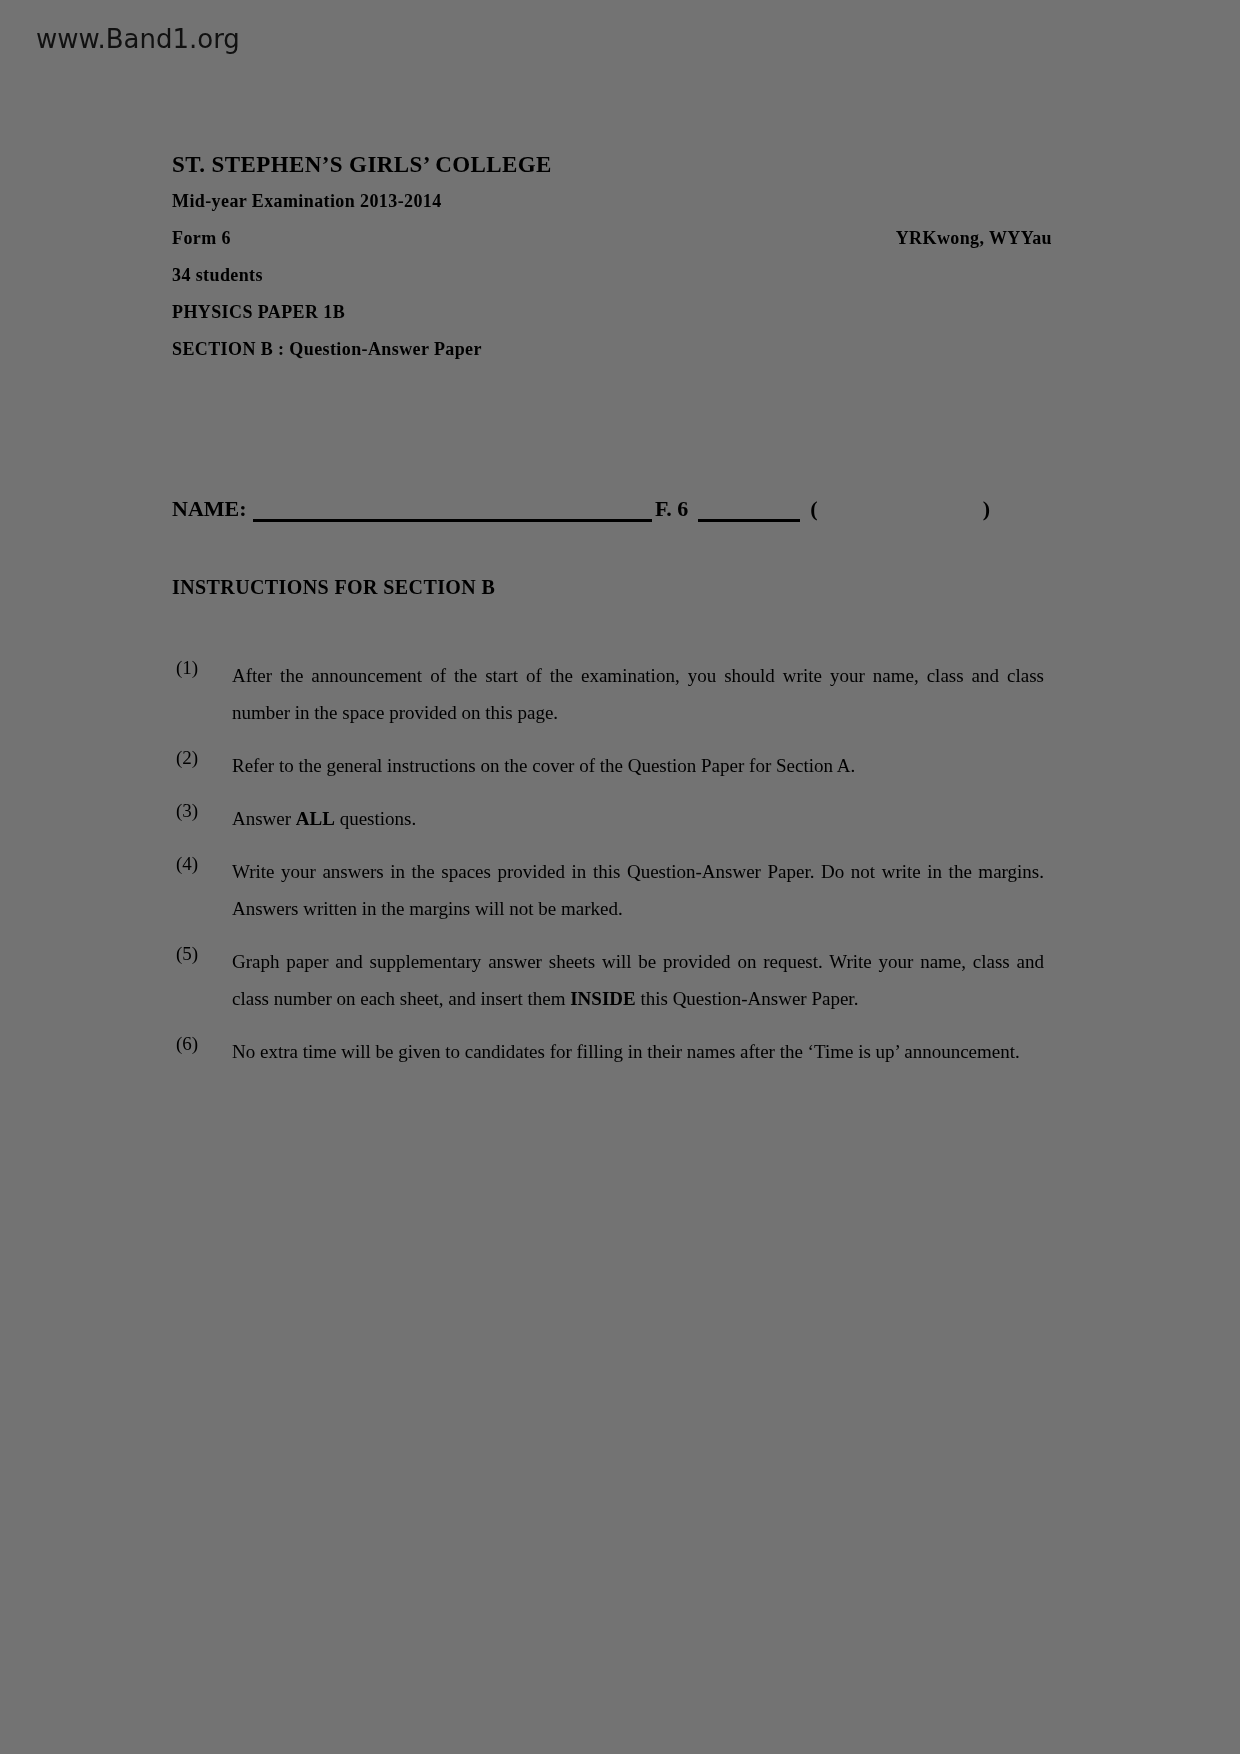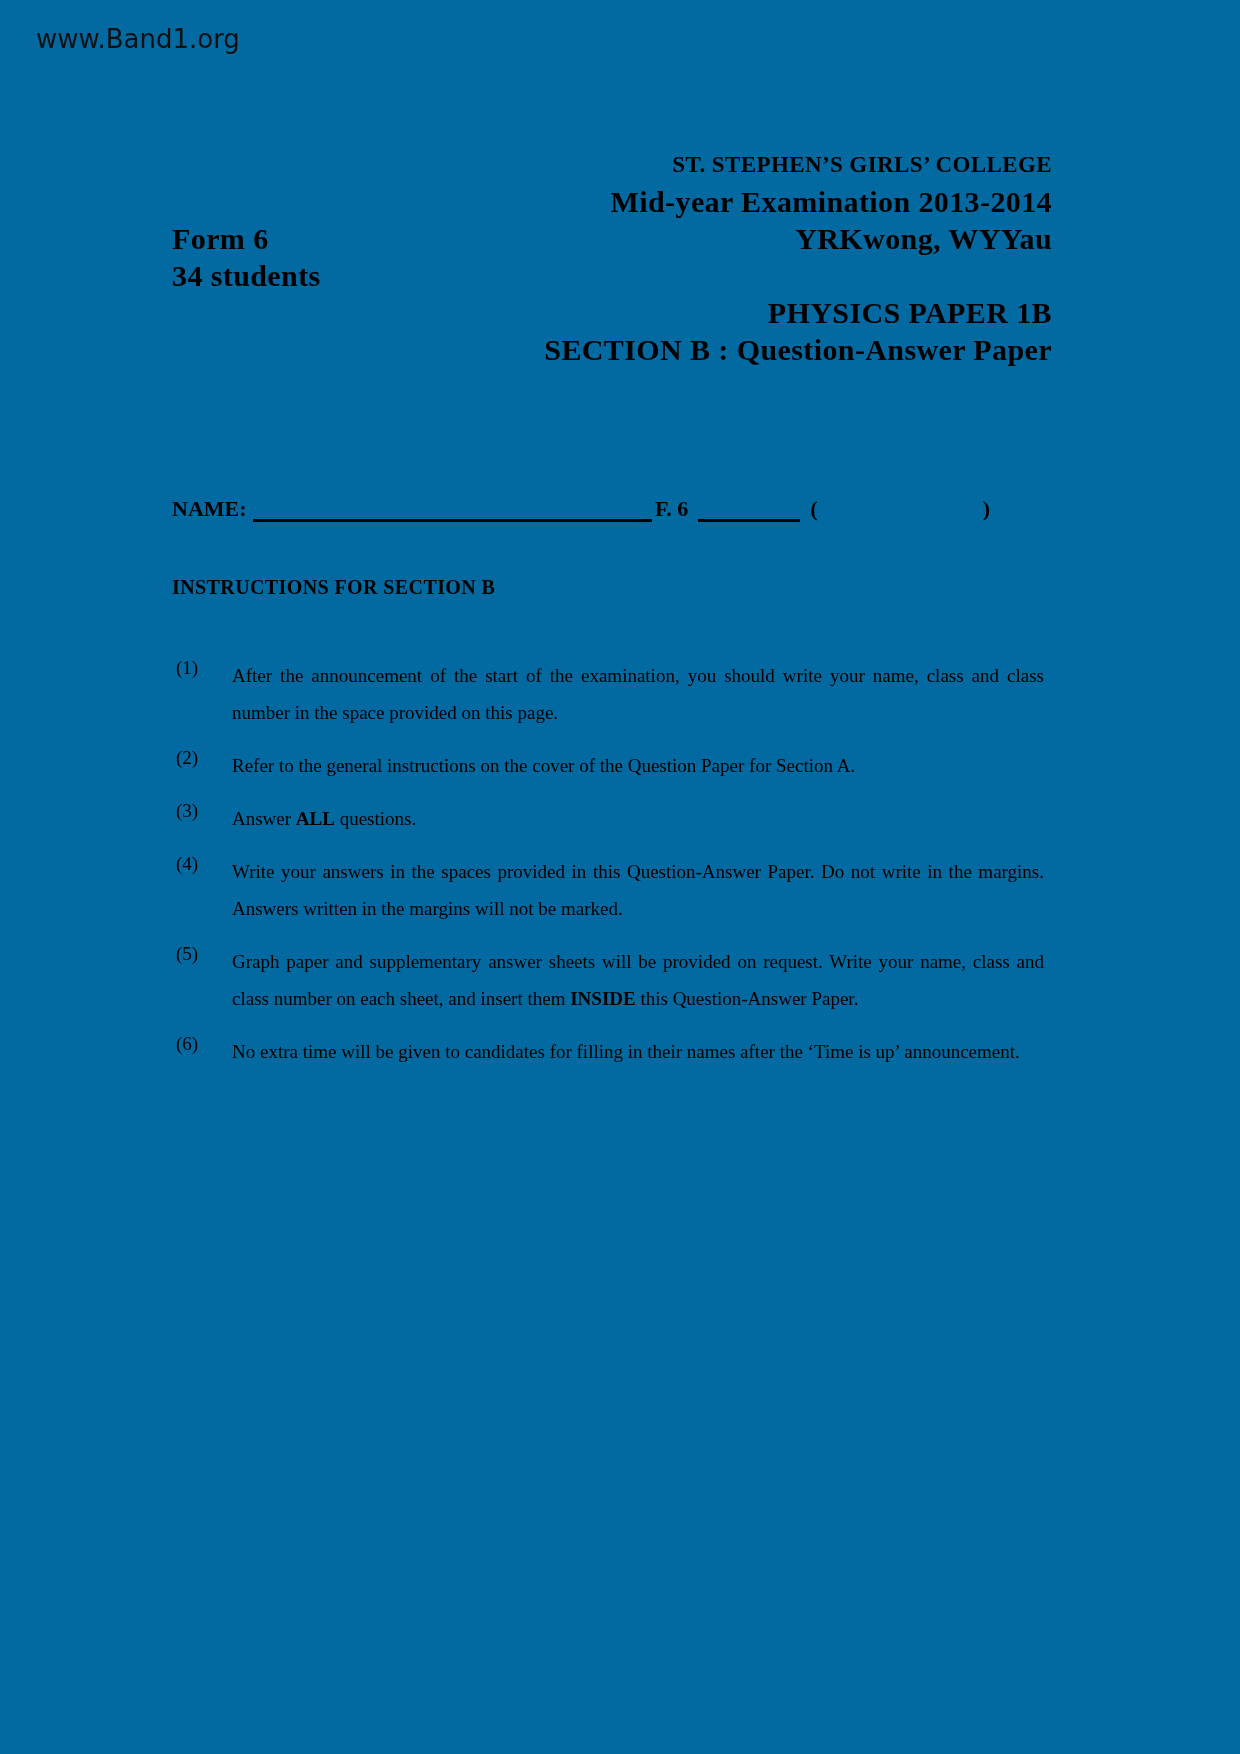--- a/index.html
+++ b/index.html
@@ -4,21 +4,21 @@
 <style>
   html, body {
     margin: 0;
     padding: 0;
     background: #ffffff;
   }
   .page {
     position: relative;
     width: 1240px;
     height: 1754px;
-    background: #0369a1;
+    background: #737373;
     color: #000000;
     font-family: "Liberation Serif", serif;
     overflow: hidden;
   }
   .watermark {
     position: absolute;
     left: 36px;
     top: 24px;
     font-family: "DejaVu Sans", sans-serif;
     font-size: 26px;
@@ -26,24 +26,24 @@
   }
   .content {
     position: absolute;
     left: 172px;
     top: 146px;
     width: 880px;
   }
   .hline {
     line-height: 37px;
     font-weight: bold;
-    font-size: 30px;
+    font-size: 18px;
     letter-spacing: 0.4px;
   }
-  .hcenter { text-align: right; }
+  .hcenter { text-align: left; }
   .school { font-size: 23px; }
   .form-row {
     display: flex;
     justify-content: space-between;
     align-items: baseline;
   }
   
   .name-row {
     margin-top: 100px;
     display: flex;

